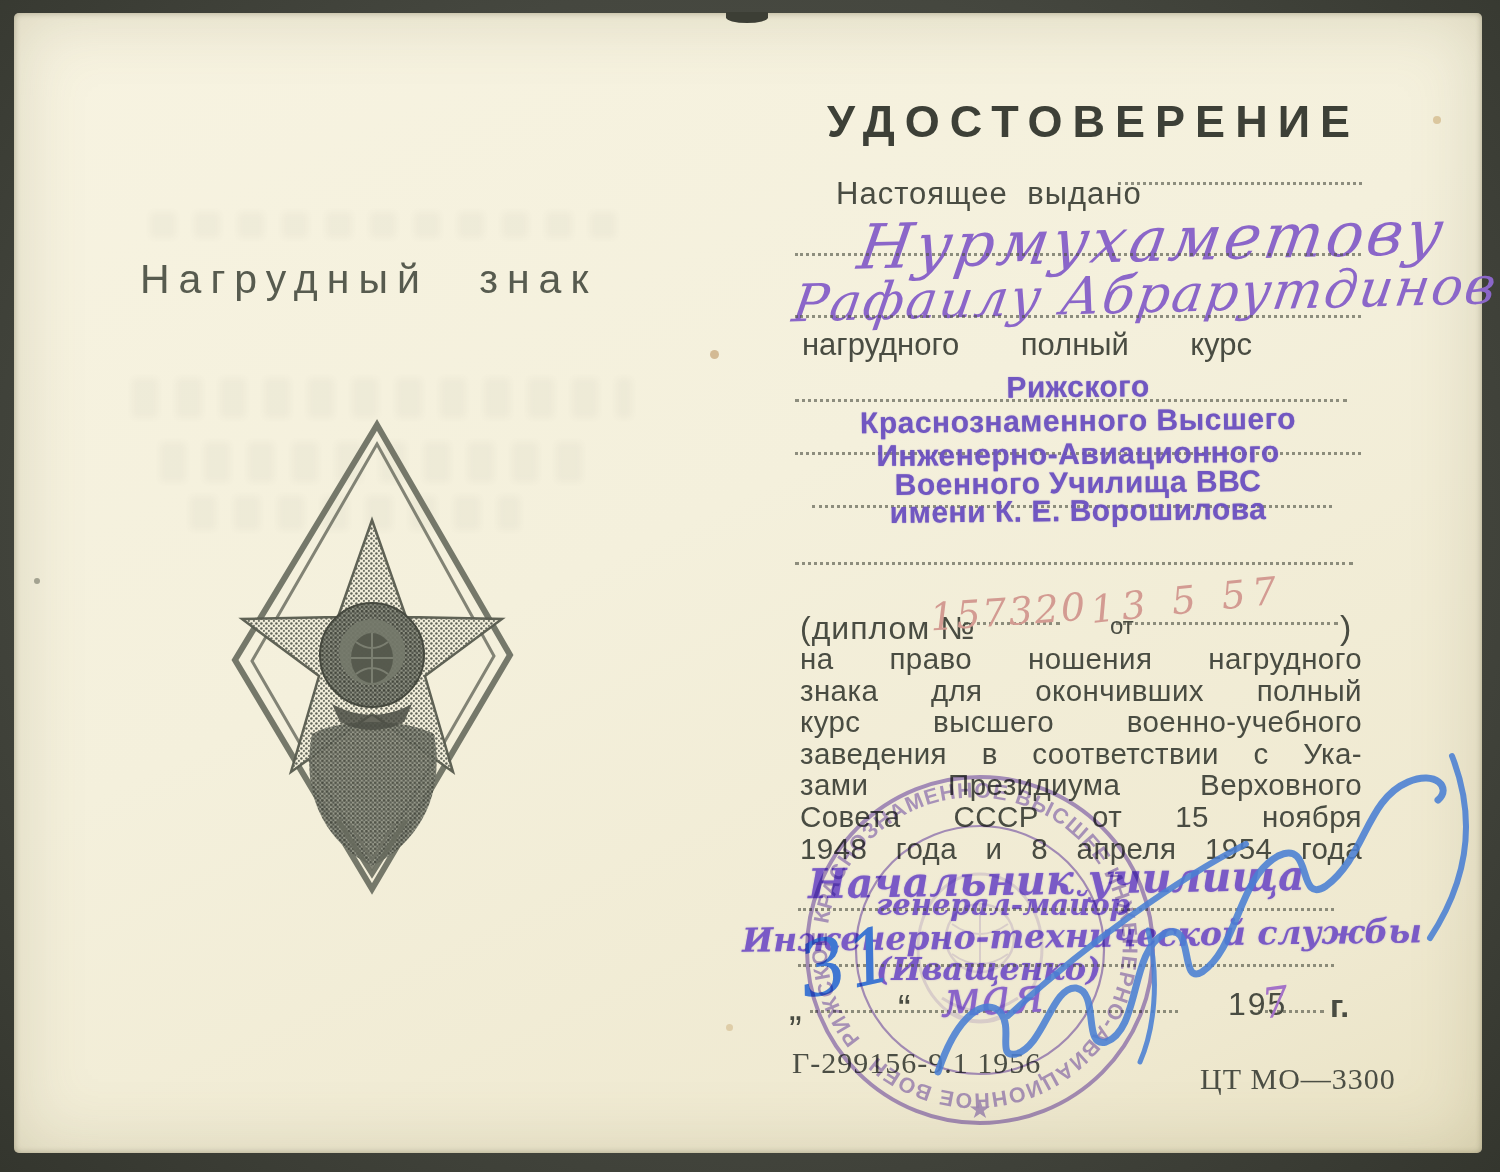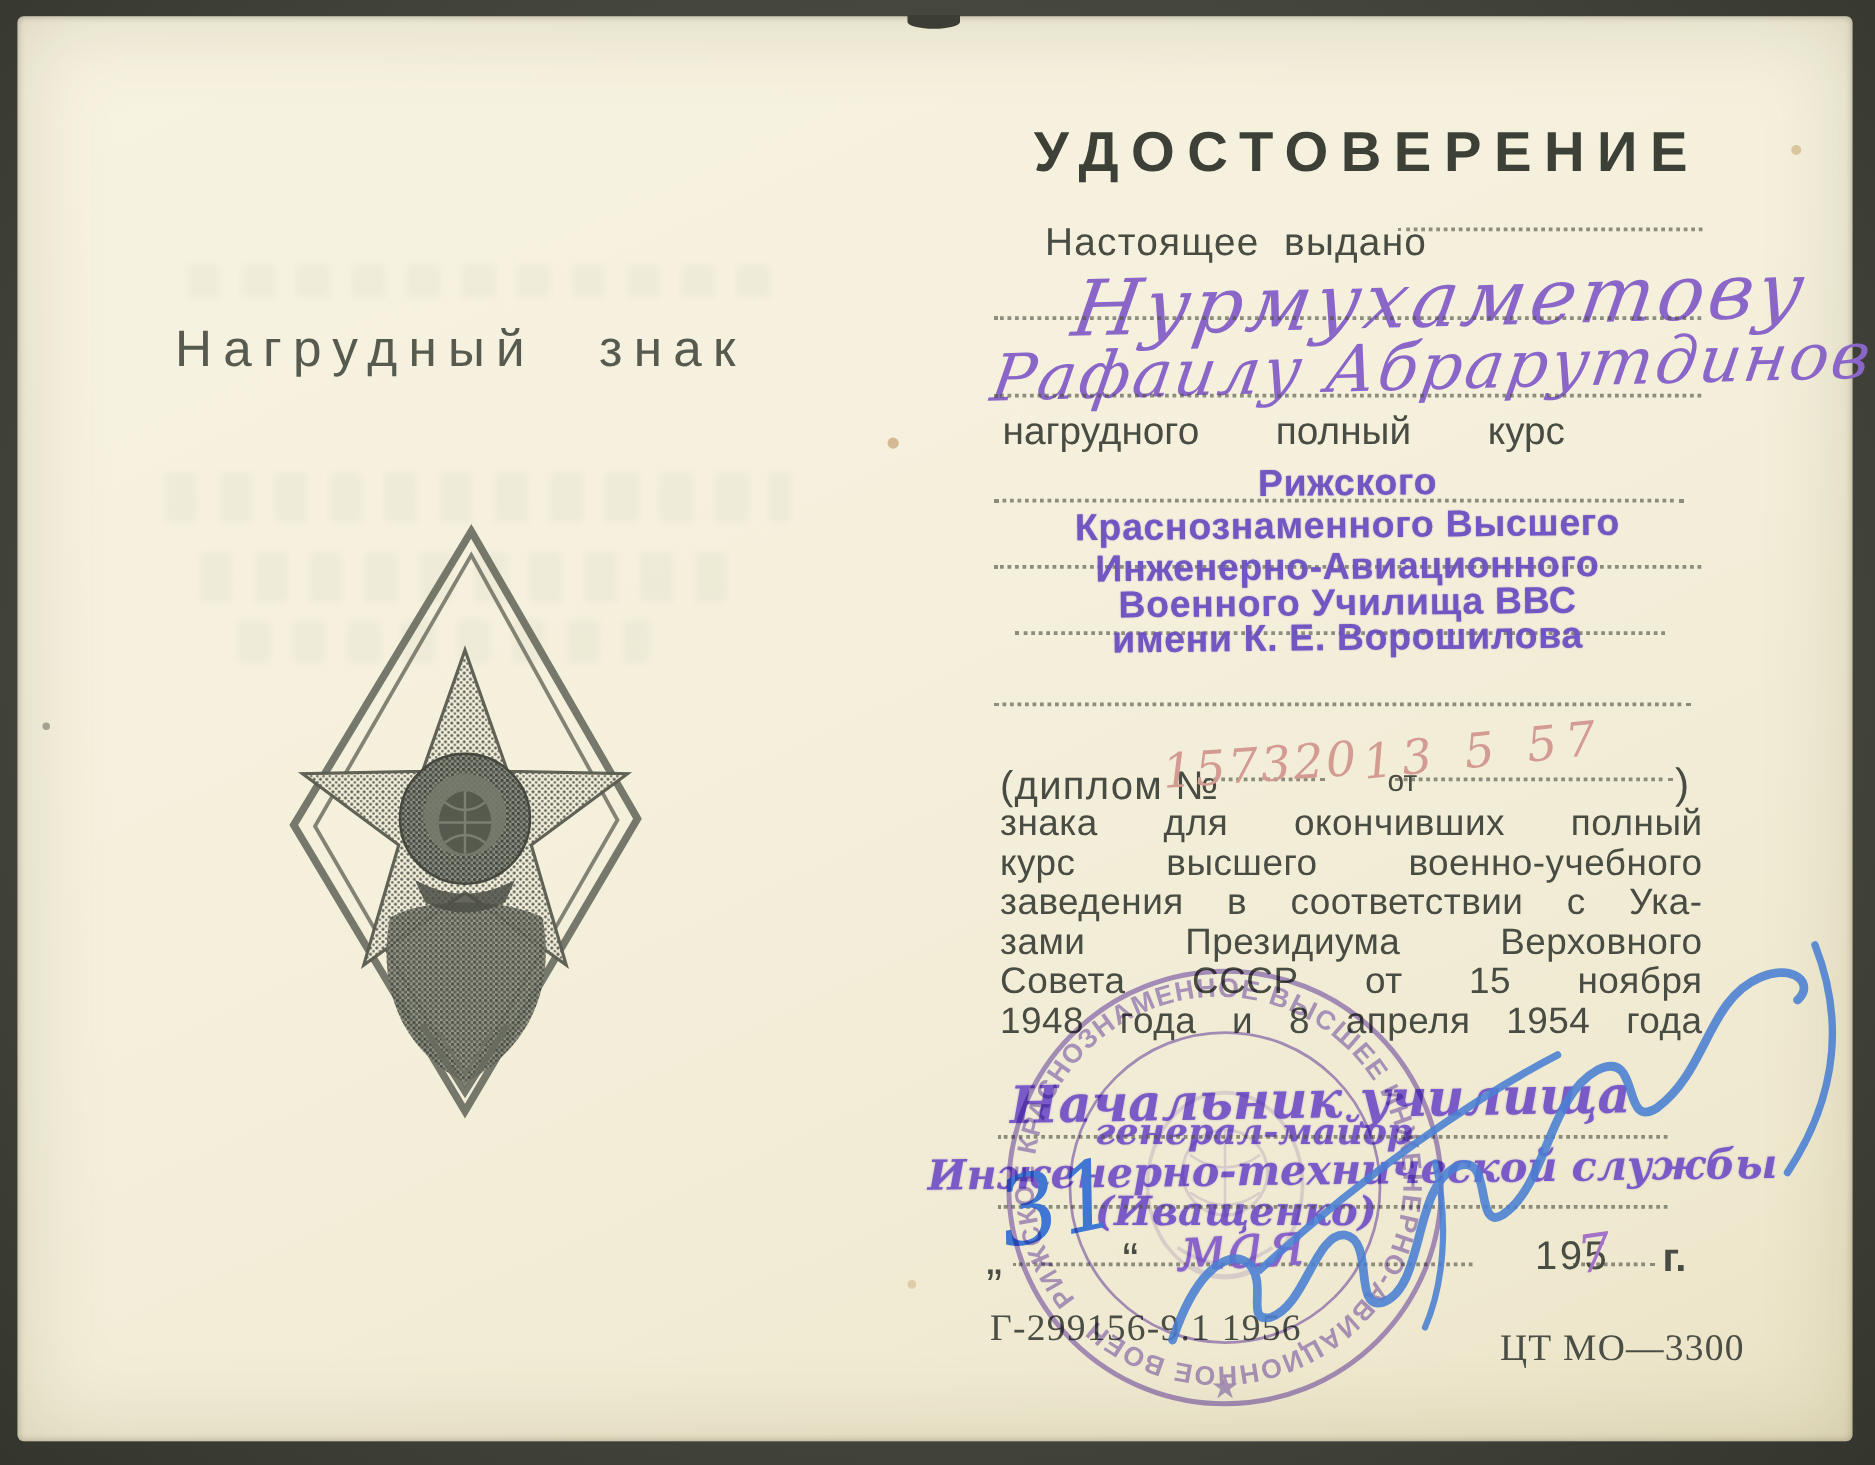--- a/index.html
+++ b/index.html
@@ -107,20 +107,21 @@
 
   <div class="abs printed" style="left:800px;top:610px;font-size:32px;letter-spacing:1px;">(диплом №</div>
   <div class="abs dotline" style="left:964px;top:622px;width:96px;"></div>
   <div class="abs printed" style="left:1068px;top:612px;font-size:24px;margin-left:42px;">от</div>
   <div class="abs dotline" style="left:1116px;top:622px;width:222px;"></div>
   <div class="abs printed" style="left:1340px;top:608px;font-size:34px;">)</div>
   <div class="abs pink" style="left:930px;top:590px;font-size:38px;transform:rotate(-4deg);letter-spacing:2px;">157320</div>
   <div class="abs pink" style="left:1090px;top:578px;font-size:38px;transform:rotate(-6deg);letter-spacing:7px;">13 5 57</div>
 
   <div class="abs" style="left:800px;top:642px;">
+    <div class="printed jline body-line">на право ношения нагрудного</div>
     <div class="printed jline body-line">знака для окончивших полный</div>
     <div class="printed jline body-line">курс высшего военно-учебного</div>
     <div class="printed jline body-line">заведения в соответствии с Ука-</div>
     <div class="printed jline body-line">зами Президиума Верховного</div>
     <div class="printed jline body-line">Совета СССР от 15 ноября</div>
     <div class="printed jline body-line">1948 года и 8 апреля 1954 года</div>
   </div>
 
   <div class="abs offic" style="left:808px;top:856px;font-size:41px;transform:rotate(-1deg);">Начальник училища</div>
   <div class="abs offic" style="left:876px;top:888px;font-size:29px;">генерал-майор</div>

